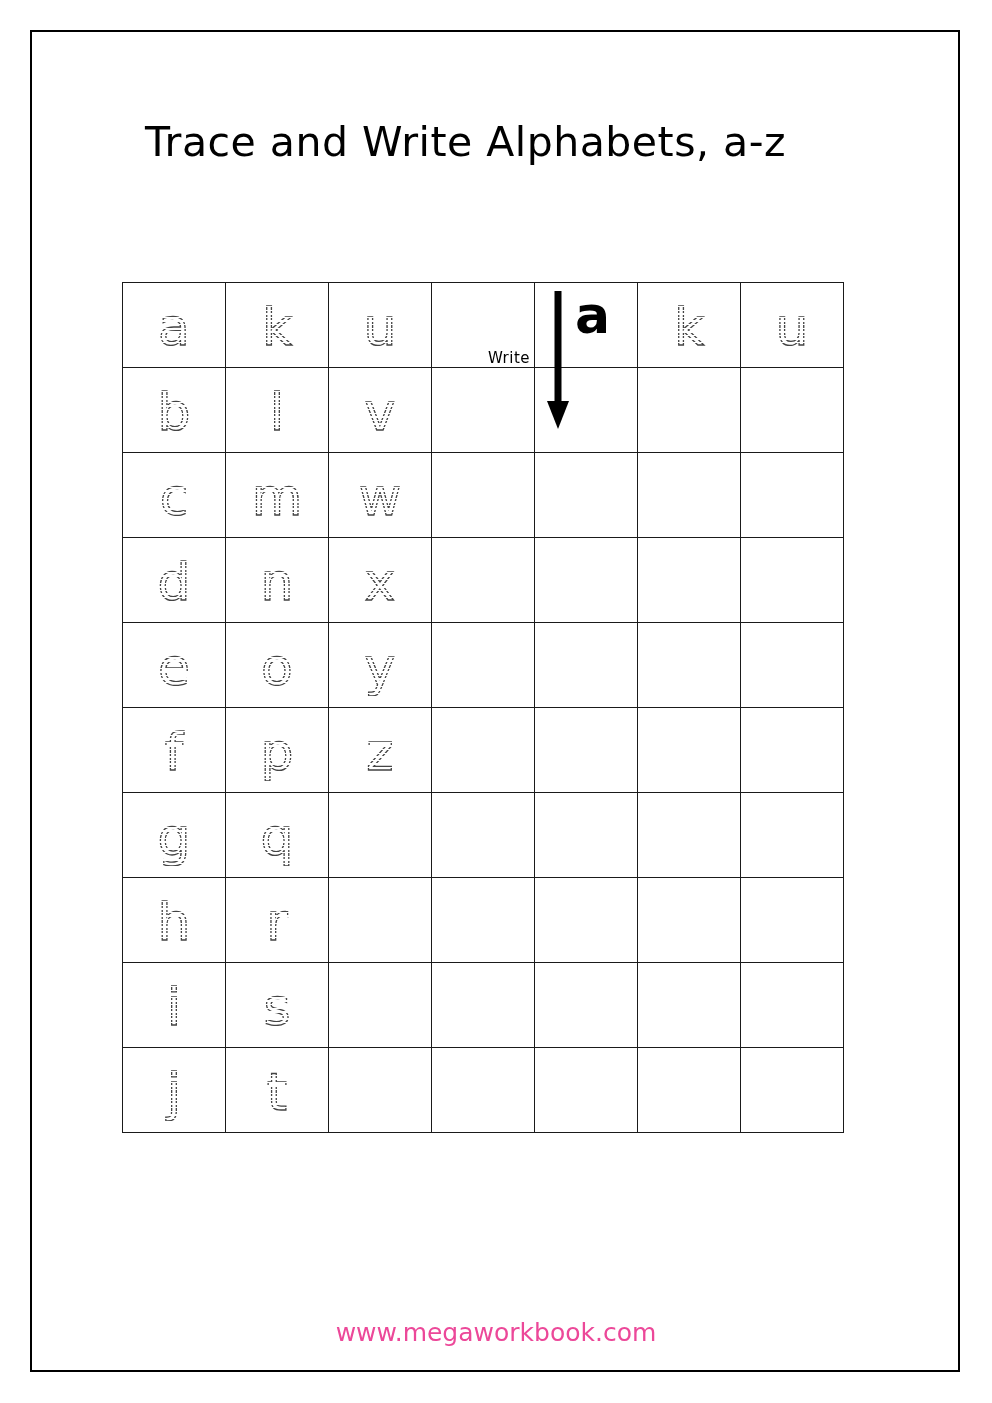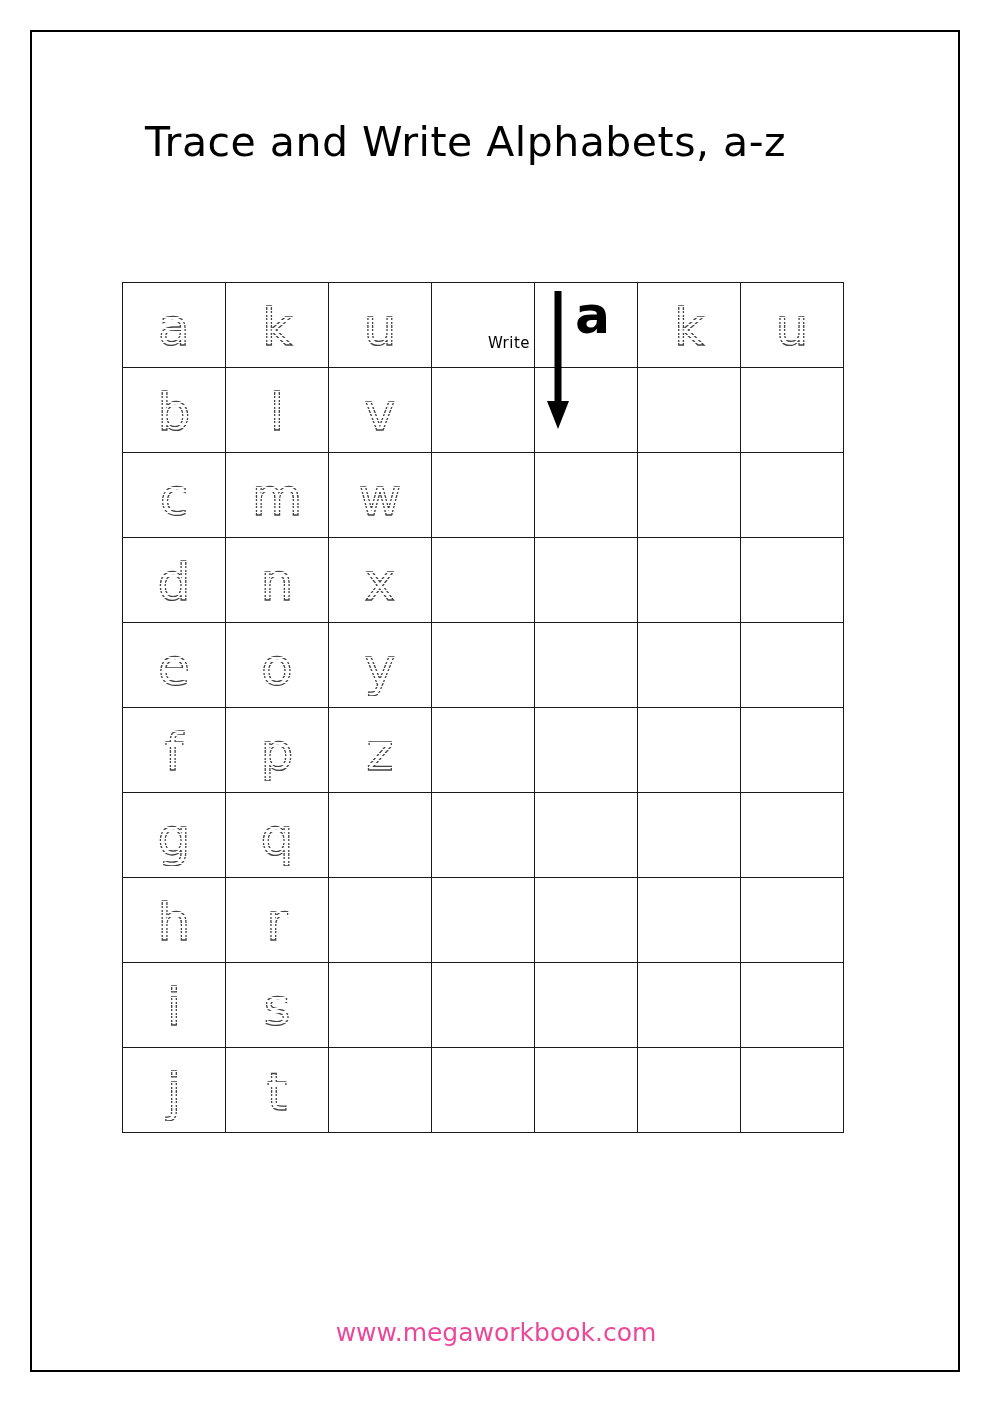--- a/index.html
+++ b/index.html
@@ -79,21 +79,21 @@
       to bottom,
       rgba(255,255,255,0) 0px,
       rgba(255,255,255,0) 2.2px,
       #ffffff 2.2px,
       #ffffff 3.6px
     );
   }
   .write-label {
     position: absolute;
     right: 4px;
-    bottom: 15px;
+    bottom: 0;
     font-family: "DejaVu Sans", sans-serif;
     font-size: 15px;
     color: #000;
     letter-spacing: 0.5px;
   }
   .model-cell {
     position: relative;
   }
   .model-letter {
     font-family: "DejaVu Sans", sans-serif;

